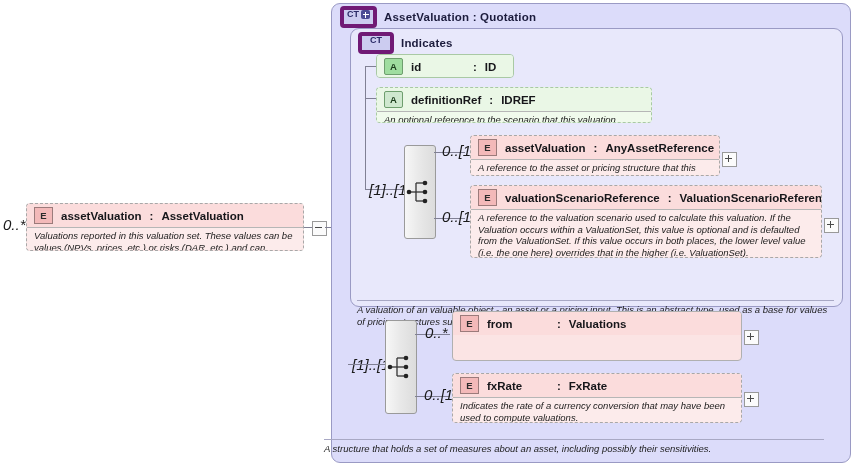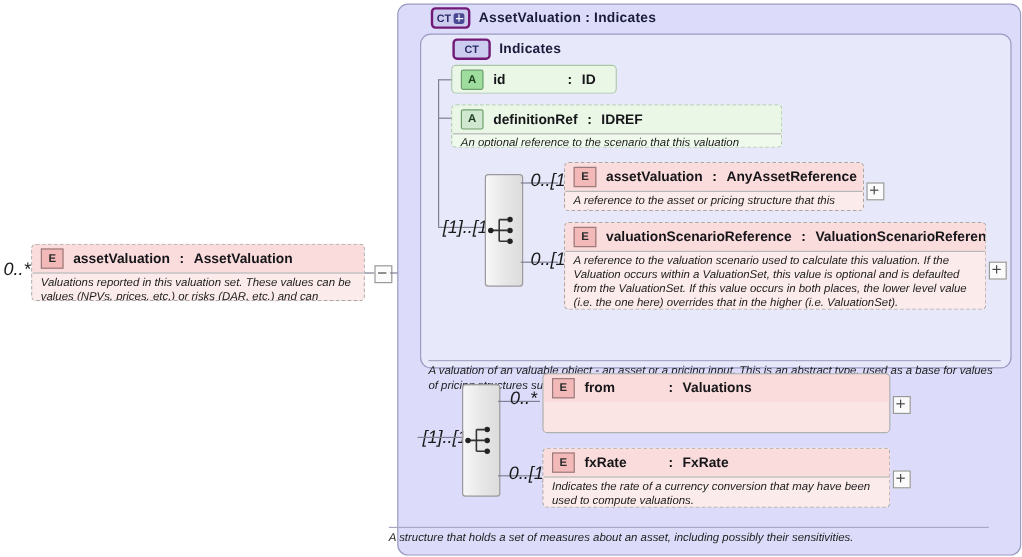--- a/index.html
+++ b/index.html
@@ -53,33 +53,31 @@
   .ct-head .ct-title {
     font-weight: bold;
     font-size: 11.5px;
     color: #1b1b3c;
     letter-spacing: 0.2px;
   }
 
   
   .badge-ct {
     display: inline-flex;
-    align-items: center;
     justify-content: center;
     height: 14px;
     min-width: 22px;
     padding: 0 3px;
-    border: 2px solid #701a75;
+    border: 4px solid #701a75;
     border-radius: 4px;
     background: #ccccf0;
     font-size: 9px;
     font-weight: bold;
     color: #2a2a66;
     line-height: 1;
-    margin-left: 19px;
   }
   .badge-ct .plusdot {
     display: inline-block;
     width: 9px;
     height: 9px;
     margin-left: 2px;
     border-radius: 2px;
     background: #4a4a94;
     position: relative;
   }
@@ -243,21 +241,21 @@
   <div class="toggle" style="left:312px; top:221px;"></div>
   <div class="line-h" style="left:325px; top:227px; width:9px;"></div>
 
   <div class="ct-outer" style="left:331px; top:3px; width:518px; height:458px;"></div>
 
   <div class="ct-head" style="left:340px; top:6px;">
     <span class="badge-ct">
       <span>CT</span>
         <span class="plusdot"></span>
     </span>
-    <span class="ct-title">AssetValuation : Indicates</span>
+    <span class="ct-title">AssetValuation : Quotation</span>
   </div>
 
   <div class="ct-anno" style="left:324px; top:439px; width:500px;">A structure that holds a set of measures about an asset, including possibly their sensitivities.</div>
 
   <div class="ct-inner" style="left:350px; top:28px; width:491px; height:277px;"></div>
 
   <div class="ct-head" style="left:358px; top:32px;">
     <span class="badge-ct">CT</span>
     <span class="ct-title">Indicates</span>
   </div>

